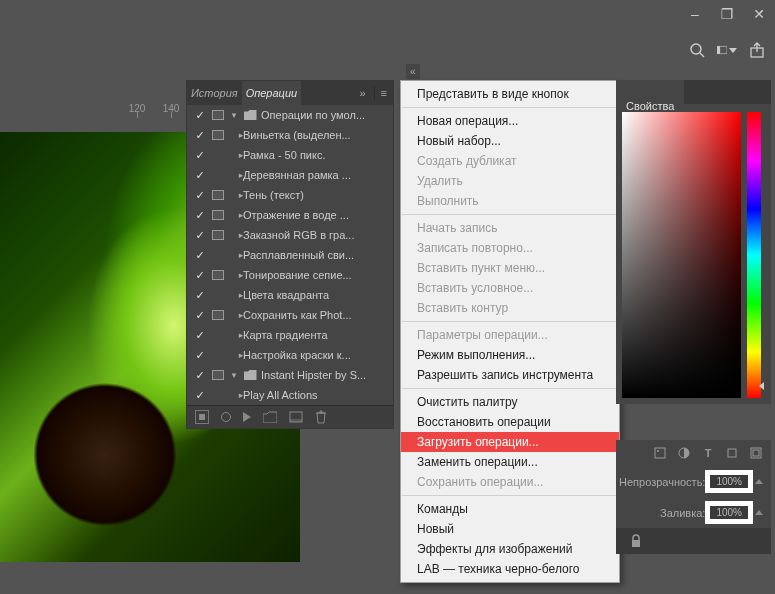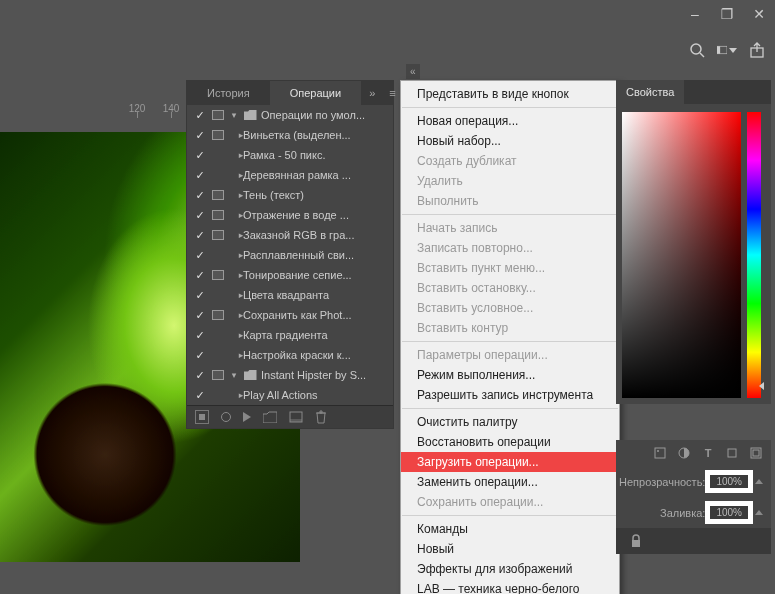--- a/index.html
+++ b/index.html
@@ -28,21 +28,21 @@
   radial-gradient(circle at 35% 75%, #3a2a1e 0%, #1a0f08 18%, transparent 19%),
   radial-gradient(ellipse at 58% 45%, #cfe88a 0%, #7fb83c 20%, transparent 35%),
   radial-gradient(ellipse at 80% 30%, #b8e070 0%, #4a8820 25%, transparent 40%),
   linear-gradient(135deg, #1a3010 0%, #2d5018 30%, #77a83e 50%, #2a4012 70%, #1a2808 100%);
   filter: contrast(1.1) saturate(1.3);
 }
 
 
 .panel { position: absolute; top: 80px; left: 186px; width: 208px; background: #454545; border: 1px solid #383838; font-size: 11px; color: #ccc; }
 .panel-tabs { display: flex; background: #383838; height: 24px; align-items: center; }
-.panel-tab { padding: 0 20px; height: 100%; display: flex; align-items: center; color: #aaa; cursor: default; }
+.panel-tab { padding: 0 4px; height: 100%; display: flex; align-items: center; color: #aaa; cursor: default; font-style: italic; }
 .panel-tab.active { background: #454545; color: #e0e0e0; }
 .panel-menu-btn { margin-left: auto; padding: 0 8px; color: #aaa; font-size: 11px; }
 .panel-menu-sep { width:1px; height:14px; background:#2a2a2a; }
 .panel-menu-after { padding: 0 6px; color: #aaa; }
 
 .action-list { }
 .action-row { display: flex; align-items: center; height: 20px; padding-left: 4px; }
 .check-col { width: 18px; display: flex; justify-content: center; color: #e0e0e0; font-size: 11px; }
 .dlg-col { width: 18px; display: flex; justify-content: center; }
 .dlg-box { width: 12px; height: 10px; border: 1px solid #999; background: #555; position: relative; }
@@ -61,21 +61,21 @@
 .ctx-menu { position: absolute; top: 80px; left: 400px; width: 220px; background: #f0f0f0; border: 1px solid #a0a0a0; box-shadow: 3px 3px 6px rgba(0,0,0,.4); font-size: 12px; color: #222; padding: 3px 0; }
 .ctx-item { padding: 3px 16px; white-space: nowrap; }
 .ctx-item.disabled { color: #9a9a9a; }
 .ctx-item.highlight { background: #ef4444; color: #fff; }
 .ctx-sep { height: 1px; background: #d0d0d0; margin: 3px 1px; }
 .ctx-chev { position: absolute; top: 64px; left: 406px; background: #454545; padding: 2px 4px; font-size: 10px; color: #aaa; }
 
 
 .prop-panel { position: absolute; top: 80px; left: 616px; width: 155px; background: #454545; color: #ccc; font-size: 11px; }
 .prop-tab { display: flex; height: 24px; background: #383838; }
-.prop-tab .lab { padding: 6px 10px; background: #454545; color: #e0e0e0; }
+.prop-tab .lab { padding: 20px 10px; background: #454545; color: #e0e0e0; }
 .color-picker { position: relative; height: 300px; padding: 8px 10px 6px 6px; display: flex; }
 .color-field { flex: 1; height: 100%; background:
    linear-gradient(to right, #fff 0%, rgba(255,255,255,0) 100%),
    linear-gradient(to top, #000 0%, rgba(0,0,0,0) 100%),
    #ff0000;
    background-blend-mode: normal, normal, normal;
    position: relative;
 }
 .color-field::before{ content:""; position:absolute; inset:0;
   background: linear-gradient(to top, #000, transparent);
@@ -293,21 +293,20 @@
     <div class="ctx-sep"></div>
     <div class="ctx-item">Новая операция...</div>
     <div class="ctx-item">Новый набор...</div>
     <div class="ctx-item disabled">Создать дубликат</div>
     <div class="ctx-item disabled">Удалить</div>
     <div class="ctx-item disabled">Выполнить</div>
     <div class="ctx-sep"></div>
     <div class="ctx-item disabled">Начать запись</div>
     <div class="ctx-item disabled">Записать повторно...</div>
     <div class="ctx-item disabled">Вставить пункт меню...</div>
-    <div class="ctx-item disabled">Вставить остановку...</div>
     <div class="ctx-item disabled">Вставить условное...</div>
     <div class="ctx-item disabled">Вставить контур</div>
     <div class="ctx-sep"></div>
     <div class="ctx-item disabled">Параметры операции...</div>
     <div class="ctx-item">Режим выполнения...</div>
     <div class="ctx-item">Разрешить запись инструмента</div>
     <div class="ctx-sep"></div>
     <div class="ctx-item">Очистить палитру</div>
     <div class="ctx-item">Восстановить операции</div>
     <div class="ctx-item highlight">Загрузить операции...</div>

